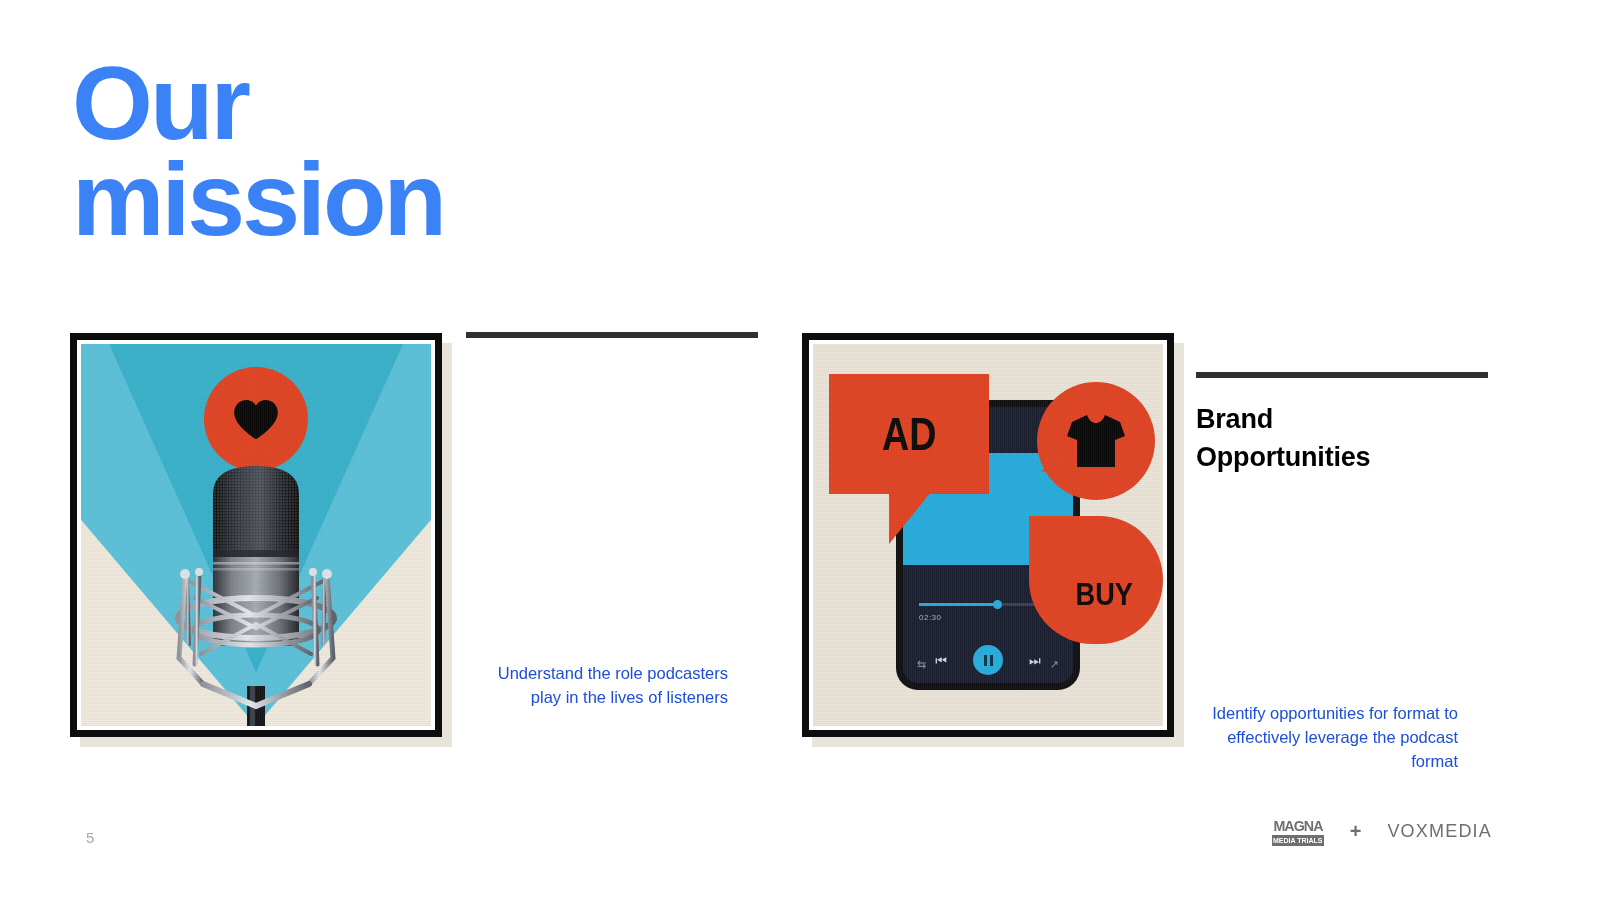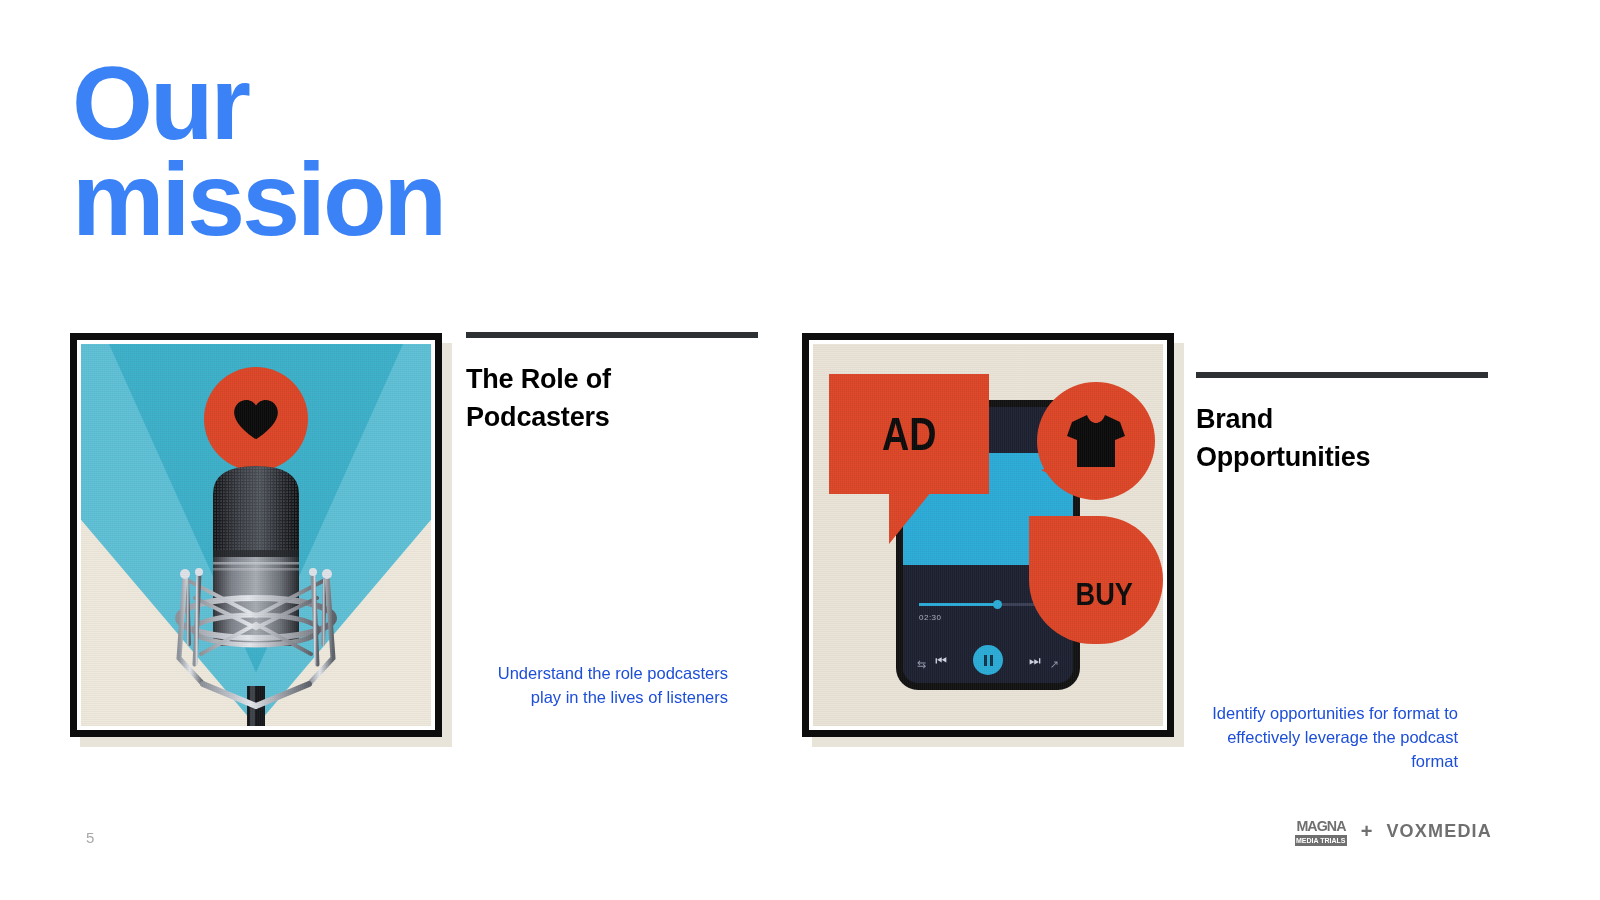--- a/index.html
+++ b/index.html
@@ -144,28 +144,28 @@
     margin-top:22px; font-size:27px; line-height:1.42;
     font-weight:700; color:#000; letter-spacing:-0.2px; white-space:pre-line;
   }
   .col-b {
     position:absolute; left:0; top:330px; width:262px;
     font-size:16.5px; line-height:1.45; color:#1d4ed8; white-space:pre-line;text-align:right;
   }
 
   
   .pagenum { position:absolute; left:86px; top:829px; font-size:15px; color:#a8a8a8; }
-  .logos { position:absolute; right:108px; top:818px; display:flex; align-items:center; gap:14px; }
+  .logos { position:absolute; right:108px; top:818px; display:flex; align-items:center; gap:26px; }
   .magna { display:flex; flex-direction:column; align-items:stretch; width:52px; }
   .magna-top { font-size:15px; font-weight:700; color:#6f6f6f; letter-spacing:-1px;
                line-height:1; text-align:center; transform:scaleX(.95); }
   .magna-bot { background:#6f6f6f; color:#fff; font-size:7px; font-weight:700;
                letter-spacing:0px; text-align:center; padding:1.5px 0 2px; margin-top:2px; }
   .plus { font-size:20px; font-weight:700; color:#6f6f6f; }
-  .vox { font-size:18px; font-weight:700; color:#6f6f6f; letter-spacing:1.2px; }
+  .vox { font-size:18px; font-weight:400; color:#6f6f6f; letter-spacing:1.2px; }
 </style>
 </head>
 <body>
 
 <div class="slide">
 
   <div class="title">Our
 mission</div>
 
   <div class="fig" style="left:70px; top:333px;">
@@ -302,22 +302,20 @@
           <span class="buy-text">BUY</span>
         </div>
 
         <div class="grain"></div>
       </div>
     </div>
   </div>
 
   <div class="col" style="left:466px; top:332px;">
     <div class="rule"></div>
-    <div class="col-h">The Role of
-Podcasters</div>
     <div class="col-b">Understand the role podcasters play in the lives of listeners</div>
   </div>
 
   <div class="col" style="left:1196px; top:332px;margin-top:40px;">
     <div class="rule"></div>
     <div class="col-h">Brand
 Opportunities</div>
     <div class="col-b">Identify opportunities for format to effectively leverage the podcast format</div>
   </div>
 

